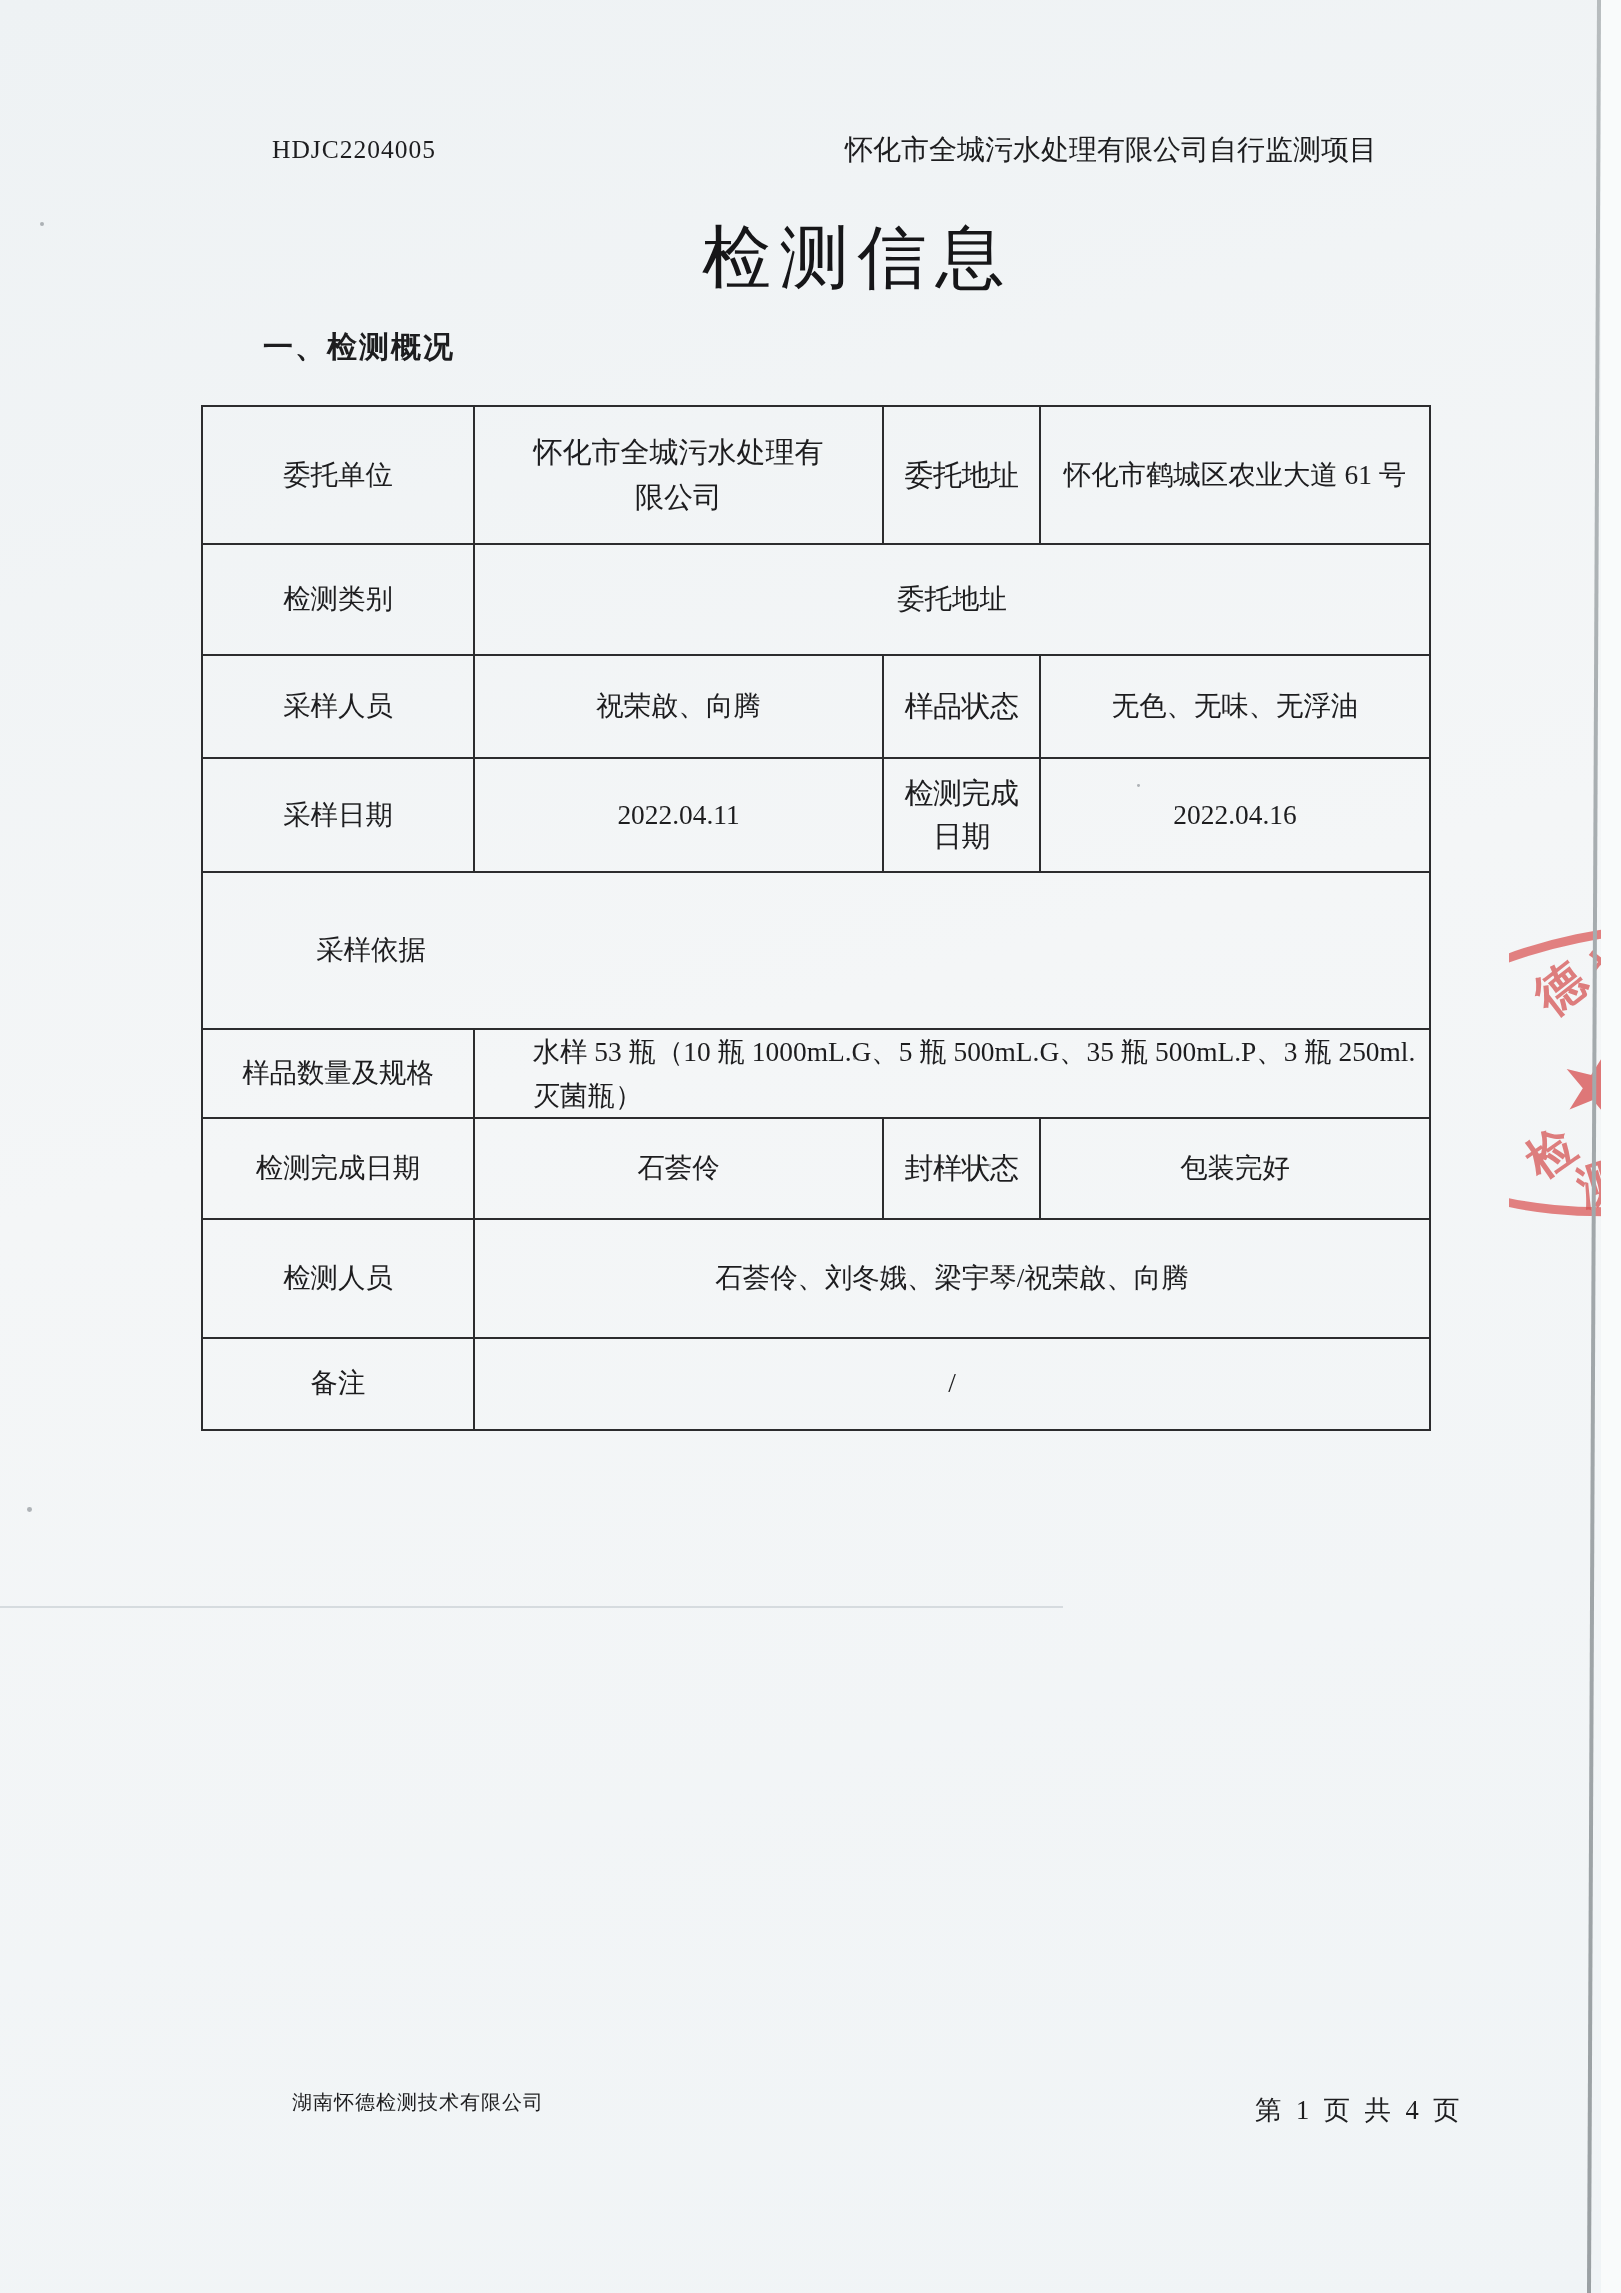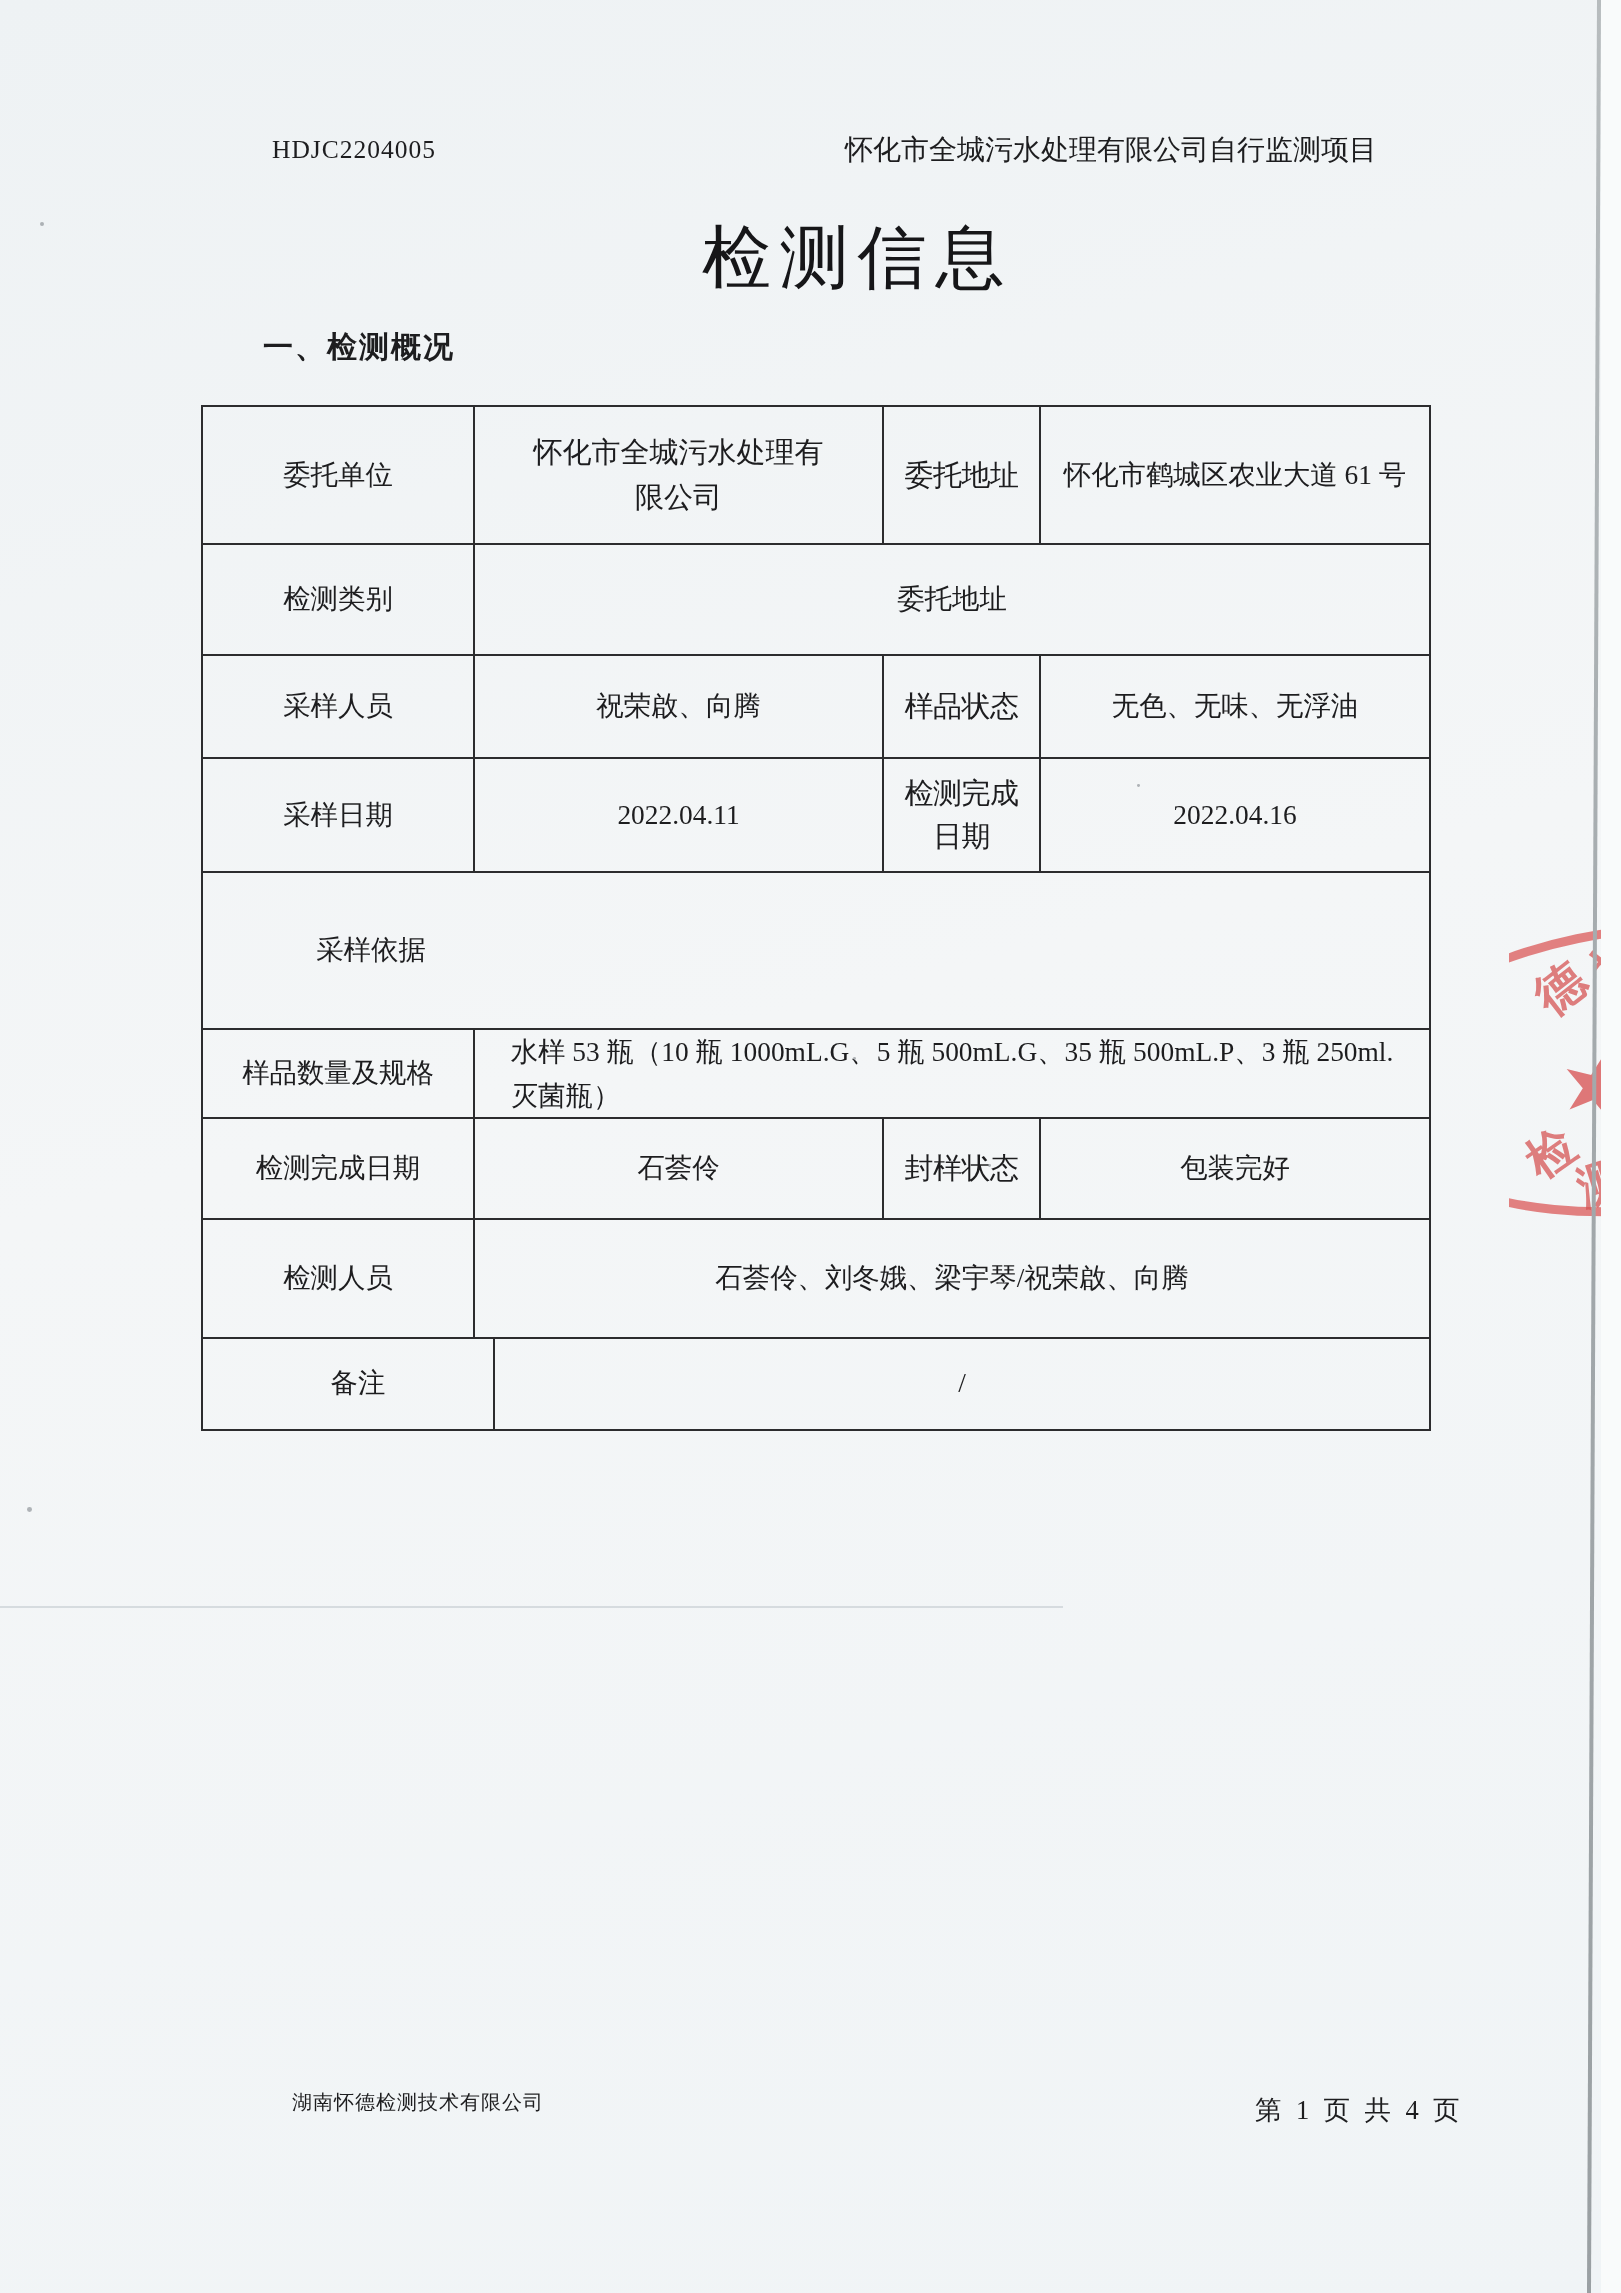--- a/index.html
+++ b/index.html
@@ -34,23 +34,23 @@
     display:flex;align-items:center;justify-content:center;
     font-size:27.4px;text-align:center;line-height:43px;min-width:0;
   }
   .td:last-child{border-right:none;}
   .c1{flex:0 0 272px;}
   .c2{flex:0 0 409px;}
   .c3{flex:0 0 157px;font-size:29px;letter-spacing:-0.5px;padding:0 18px;}
   .c4{flex:1 1 auto;}
   .span3{flex:1 1 auto;}
   .r1{flex:142;} .r2{flex:113;} .r3{flex:105;} .r4{flex:117;} .r5{flex:161;padding-left:32px;}
-  .r6{flex:91;} .r7{flex:103;} .r8{flex:121;} .r9{flex:94;margin-left:20px;}
+  .r6{flex:91;} .r7{flex:103;} .r8{flex:121;} .r9{flex:94;}
   .wrap-narrow{display:inline-block;width:306px;line-height:45px;font-size:29px;}
-  .qty-cell{justify-content:center;text-align:left;padding:0 13.7px;}
+  .qty-cell{justify-content:flex-end;text-align:left;padding:0 13.7px;}
   .qty-cell .line{display:block;line-height:44px;}
   
   .footer-company{position:absolute;left:292px;top:2089px;font-size:20px;letter-spacing:1px;}
   .footer-page{position:absolute;left:1255px;top:2092px;font-size:26.5px;letter-spacing:3.9px;}
   
   .paper-edge{position:absolute;left:1597px;top:0;width:3.9px;height:2294px;
     background:linear-gradient(180deg,#b7bcbe 0%,#a2a8ab 50%,#9aa0a3 100%);
     transform:rotate(0.25deg);transform-origin:top center;}
   .paper-outside{position:absolute;left:1601px;top:0;width:20.6px;height:2294px;background:#f9fbfb;}
   .crease{position:absolute;left:0;top:1606px;width:1063px;height:2px;background:rgba(150,160,168,0.30);}

